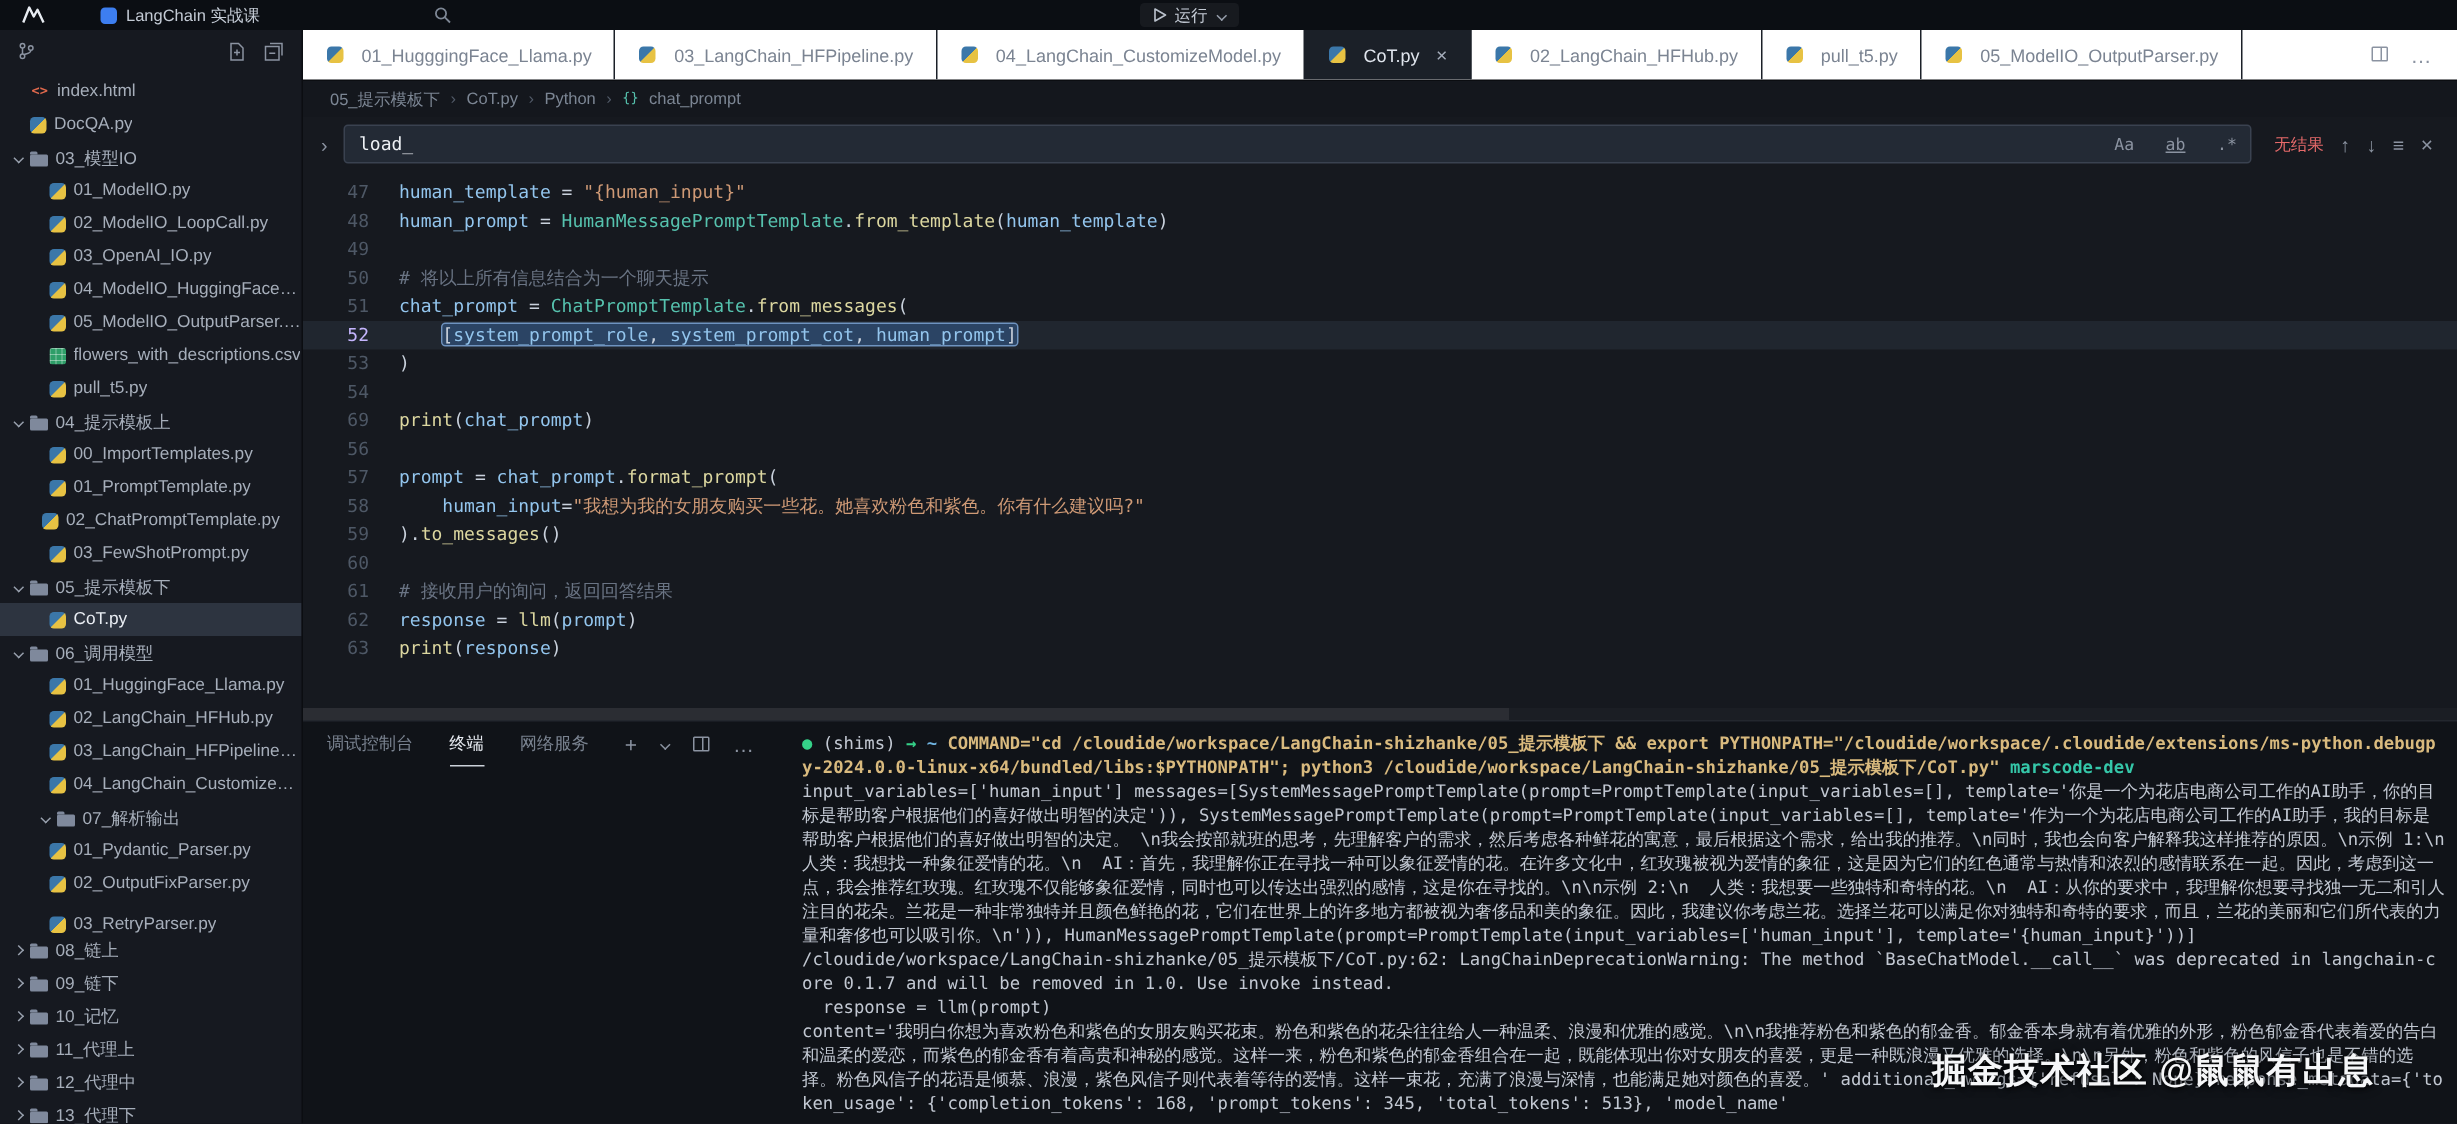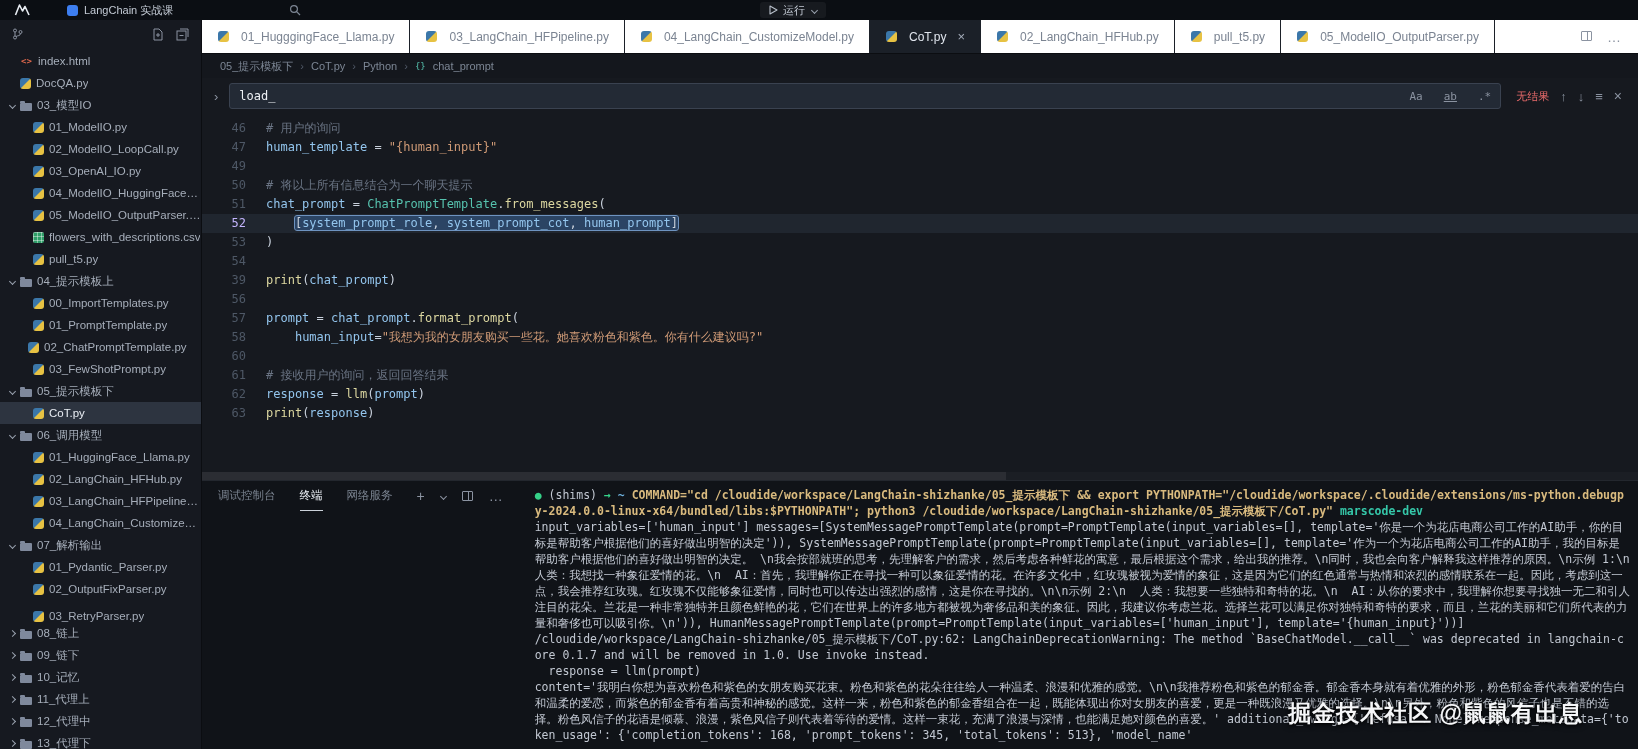--- a/index.html
+++ b/index.html
@@ -280,21 +280,21 @@
           <div class="tree-row" style="padding-left: 19px;">
             <span class="chev-slot"></span>
             <span class="fic fic-python"></span>
             <span class="tree-label">03_LangChain_HFPipeline.py</span>
           </div>
           <div class="tree-row" style="padding-left: 19px;">
             <span class="chev-slot"></span>
             <span class="fic fic-python"></span>
             <span class="tree-label">04_LangChain_CustomizeMod...</span>
           </div>
-          <div class="tree-row" style="padding-left: 6px;">
+          <div class="tree-row" style="padding-left: 24px;">
             <span class="chev-slot">
               <span class="chev down"></span>
             </span>
             <span class="fic fic-folder"></span>
             <span class="tree-label">07_解析输出</span>
           </div>
           <div class="tree-row" style="padding-left: 19px;">
             <span class="chev-slot"></span>
             <span class="fic fic-python"></span>
             <span class="tree-label">01_Pydantic_Parser.py</span>
@@ -419,32 +419,33 @@
           <span class="find-nav">↑</span>
           <span class="find-nav">↓</span>
           <span class="find-nav">≡</span>
           <span class="find-nav find-close">×</span>
         </div>
 
         <div class="code">
           <div class="hscroll">
               <div class="hthumb"></div>
             </div>
-        <div class="code-line"><span class="lnum">46</span><span class="ltext"><span class="cm"># 用户的询问</span></span></div>
             <div class="code-line"><span class="lnum">47</span><span class="ltext"><span class="v">human_template</span><span class="p"> = </span><span class="s">"{human_input}"</span></span></div>
+            <div class="code-line"><span class="lnum">48</span><span class="ltext"><span class="v">human_prompt</span><span class="p"> = </span><span class="cl">HumanMessagePromptTemplate</span><span class="p">.</span><span class="fn">from_template</span><span class="p">(</span><span class="v">human_template</span><span class="p">)</span></span></div>
             <div class="code-line"><span class="lnum">49</span><span class="ltext"></span></div>
             <div class="code-line"><span class="lnum">50</span><span class="ltext"><span class="cm"># 将以上所有信息结合为一个聊天提示</span></span></div>
             <div class="code-line"><span class="lnum">51</span><span class="ltext"><span class="v">chat_prompt</span><span class="p"> = </span><span class="cl">ChatPromptTemplate</span><span class="p">.</span><span class="fn">from_messages</span><span class="p">(</span></span></div>
             <div class="code-line current"><span class="lnum">52</span><span class="ltext"><span class="p">    </span><span class="sel-box"><span class="p">[</span><span class="v">system_prompt_role</span><span class="p">, </span><span class="v">system_prompt_cot</span><span class="p">, </span><span class="v">human_prompt</span><span class="p">]</span></span></span></div>
             <div class="code-line"><span class="lnum">53</span><span class="ltext"><span class="p">)</span></span></div>
             <div class="code-line"><span class="lnum">54</span><span class="ltext"></span></div>
-            <div class="code-line"><span class="lnum">39</span><span class="ltext"><span class="fn">print</span><span class="p">(</span><span class="v">chat_prompt</span><span class="p">)</span></span></div>
+            <div class="code-line"><span class="lnum">69</span><span class="ltext"><span class="fn">print</span><span class="p">(</span><span class="v">chat_prompt</span><span class="p">)</span></span></div>
             <div class="code-line"><span class="lnum">56</span><span class="ltext"></span></div>
             <div class="code-line"><span class="lnum">57</span><span class="ltext"><span class="v">prompt</span><span class="p"> = </span><span class="v">chat_prompt</span><span class="p">.</span><span class="fn">format_prompt</span><span class="p">(</span></span></div>
             <div class="code-line"><span class="lnum">58</span><span class="ltext"><span class="p">    </span><span class="v">human_input</span><span class="p">=</span><span class="s">"我想为我的女朋友购买一些花。她喜欢粉色和紫色。你有什么建议吗?"</span></span></div>
+            <div class="code-line"><span class="lnum">59</span><span class="ltext"><span class="p">).</span><span class="fn">to_messages</span><span class="p">()</span></span></div>
             <div class="code-line"><span class="lnum">60</span><span class="ltext"></span></div>
             <div class="code-line"><span class="lnum">61</span><span class="ltext"><span class="cm"># 接收用户的询问，返回回答结果</span></span></div>
             <div class="code-line"><span class="lnum">62</span><span class="ltext"><span class="v">response</span><span class="p"> = </span><span class="fn">llm</span><span class="p">(</span><span class="v">prompt</span><span class="p">)</span></span></div>
             <div class="code-line"><span class="lnum">63</span><span class="ltext"><span class="fn">print</span><span class="p">(</span><span class="v">response</span><span class="p">)</span></span></div>
           </div>
       </div>
 
       <div class="panel">
         <div class="panel-head">
           <span style="display:contents"><span class="ptab">调试控制台</span><span class="ptab active">终端</span><span class="ptab">网络服务</span></span>

